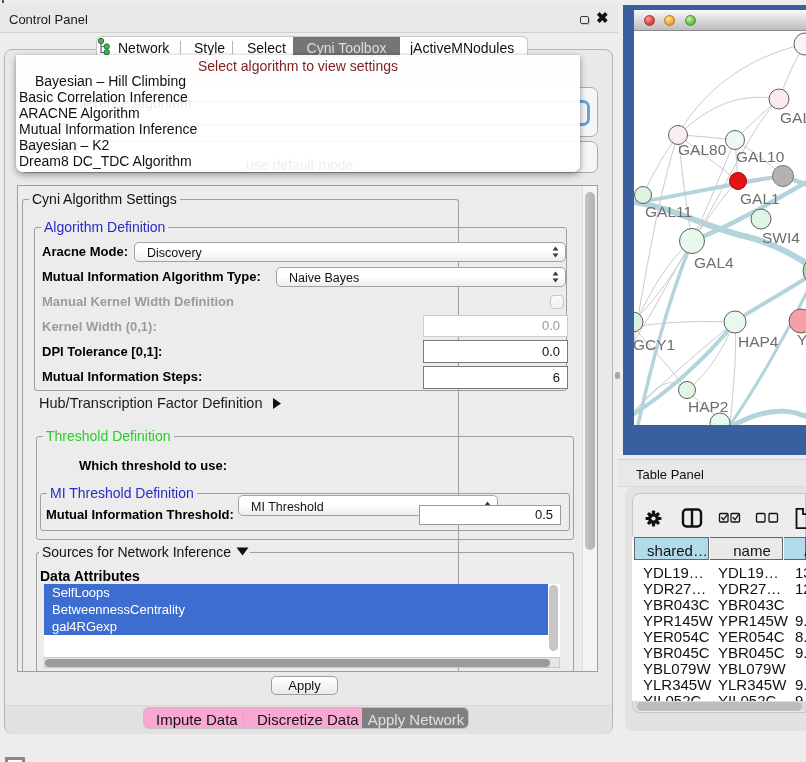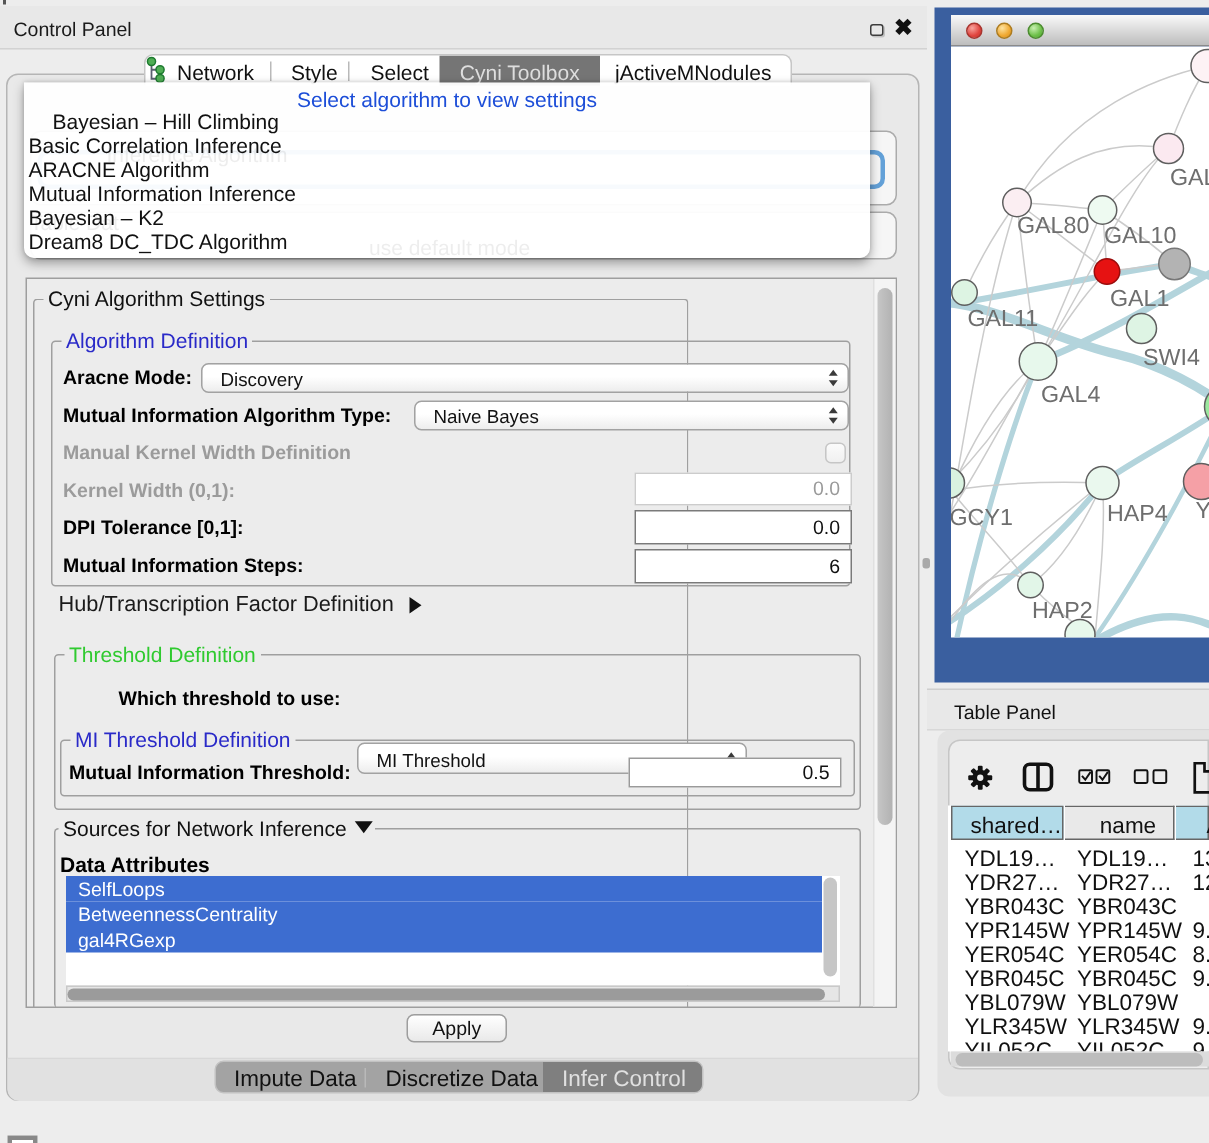--- a/index.html
+++ b/index.html
@@ -50,29 +50,29 @@
 #attrlist .row { height:17px; background:#3d6dd0; color:#fff; font-size:13px; padding-left:8px; line-height:17px; width:504px; }
 #vscroll2 { position:absolute; right:0; top:0; width:12px; height:73px; background:#fff; }
 #vscroll2 .th { position:absolute; left:1px; top:1px; width:9px; height:66px; background:#c6c6c6; border-radius:4.5px; }
 #hscroll { position:absolute; left:44px; top:657px; width:516px; height:11px; background:#e6e6e6; border:1px solid #c9c9c9; z-index:23; }
 #hscroll .th { position:absolute; left:0px; top:0.5px; width:505px; height:8px; background:#9b9b9b; border-radius:4px; }
 
 #applybtn { position:absolute; left:271px; top:676px; width:67px; height:19px;
   background:linear-gradient(#ffffff,#e9e9e9); border:1px solid #9e9e9e; border-radius:5px;
   text-align:center; font-size:13px; padding-top:1px; z-index:23; }
 
-#bottabs { position:absolute; left:143px; top:707px; width:326px; height:22px; background:#a3a3a3;
+#bottabs { position:absolute; left:143px; top:707px; width:326px; height:22px; background:#f9a8d4;
   border:1px solid #c2c2c2; border-radius:6px; font-size:15px; overflow:hidden; z-index:23; }
 #bottabs .sep { position:absolute; top:4px; width:1px; height:13px; background:#b9b9b9; }
 #infertab { position:absolute; left:218px; top:0; width:108px; height:22px; background:#7f7f7f;
   color:#e0e0e0; text-align:center; padding-top:3px; font-size:15px; }
 
 #dropdown { position:absolute; left:16px; top:55px; width:564px; height:117px; background:rgba(255,255,255,0.95);
   border-radius:0 0 7px 7px; box-shadow:0 3px 7px rgba(0,0,0,0.35), 0 0 3px rgba(0,0,0,0.15); z-index:50; font-size:14px; }
-#dropdown .ph { position:absolute; left:0; width:100%; text-align:center; top:3px; color:#1d4ed8; }
+#dropdown .ph { position:absolute; left:0; width:100%; text-align:center; top:3px; color:#7f1d1d; }
 #dropdown .it { position:absolute; left:3px; height:16px; line-height:16px; }
 #dropdown .ghost { position:absolute; color:rgba(60,60,60,0.09); font-size:14px; }
 
 #blicon { position:absolute; left:5px; top:757px; width:20px; height:10px; border:3px solid #888; background:#fff; }
 
 #divarr { position:absolute; left:615px; top:372px; width:5px; height:7px; background:#a9a9a9; border-radius:2px; }
 
 #netwin { position:absolute; left:623px; top:5px; width:183px; height:450px; background:#3a5f9f; }
 #nettitle { position:absolute; left:11px; top:5px; width:172px; height:21px;
   background:linear-gradient(#f9f9f9,#bdbdbd); border-bottom:1px solid #8a8a8a; }
@@ -200,21 +200,21 @@
 <div id="hscroll">
     <div class="th"></div>
   </div>
 
 <div id="applybtn">Apply</div>
 
 <div id="bottabs">
   <span class="tab abs" style="left:12px; top:3px;">Impute Data</span>
   <span class="sep" style="left:99px;"></span>
   <span class="tab abs" style="left:113px; top:3px;">Discretize Data</span>
-  <div id="infertab">Infer Control</div>
+  <div id="infertab">Apply Network</div>
 </div>
 
 <div id="dropdown">
   <div class="ghost" style="left:55px; top:40px;">Inference Algorithm</div>
   <div class="ghost" style="left:4px; top:85px;">Table Dat</div>
   <div class="ghost" style="left:230px; top:102px;">use default mode</div>
   <div class="ph">Select algorithm to view settings</div>
   <div class="it" style="top:18px;margin-left:16px;">Bayesian – Hill Climbing</div>
   <div class="it" style="top:34px;">Basic Correlation Inference</div>
   <div class="it" style="top:50px; font-weight:normal;">ARACNE Algorithm</div>

